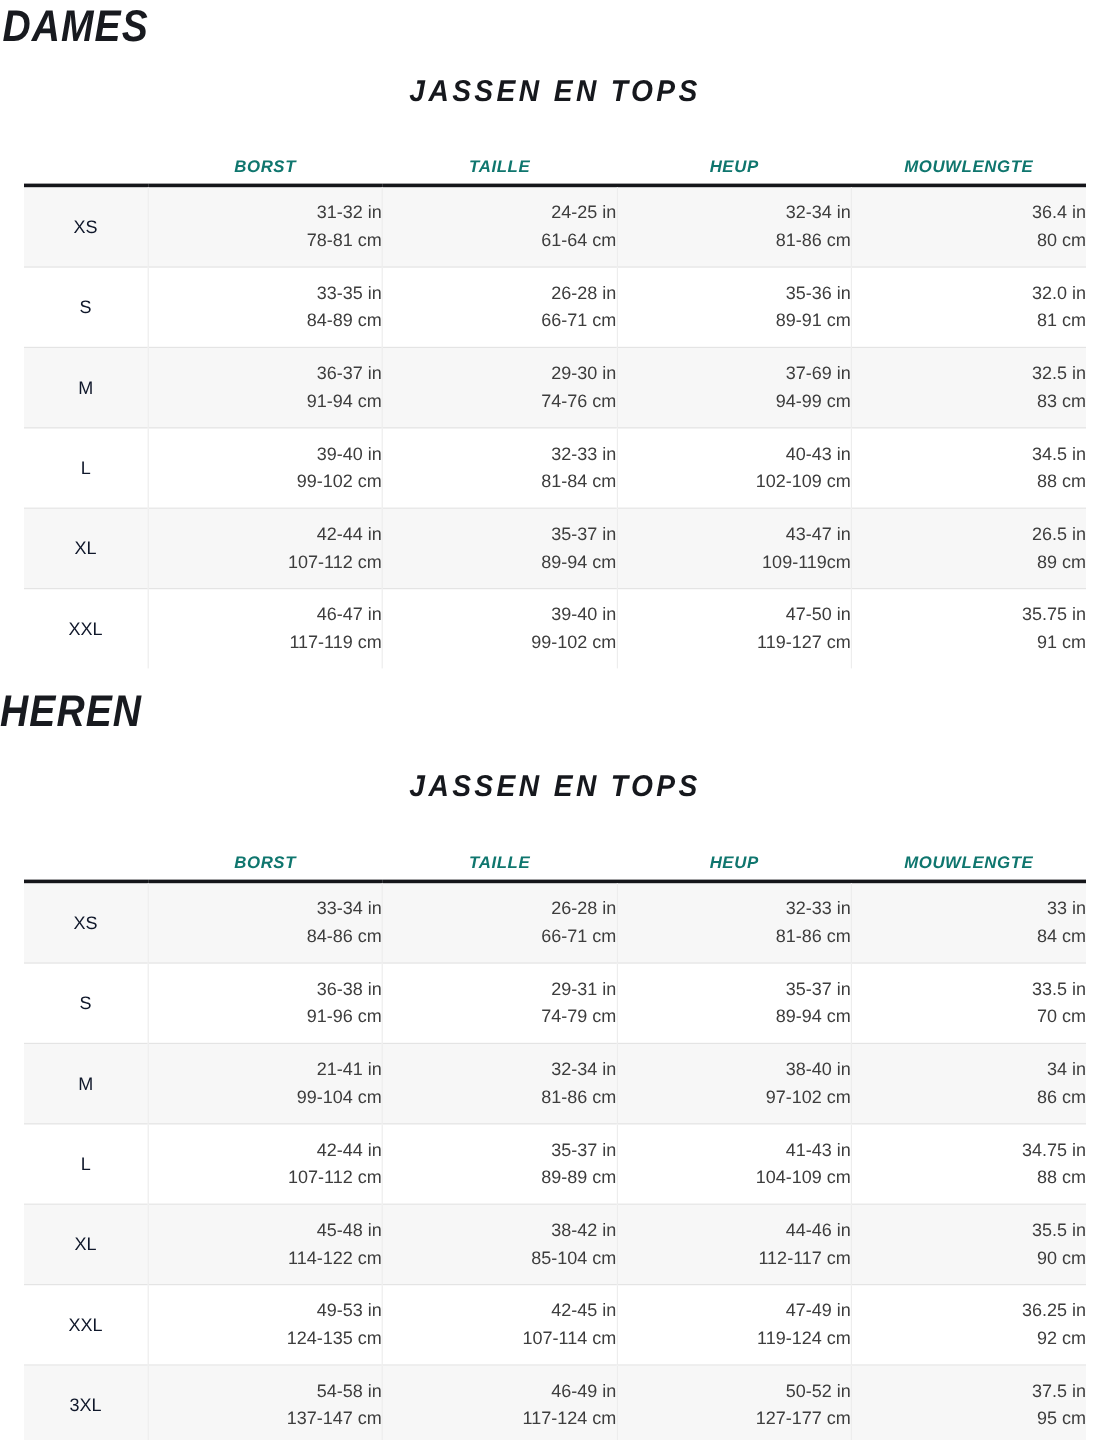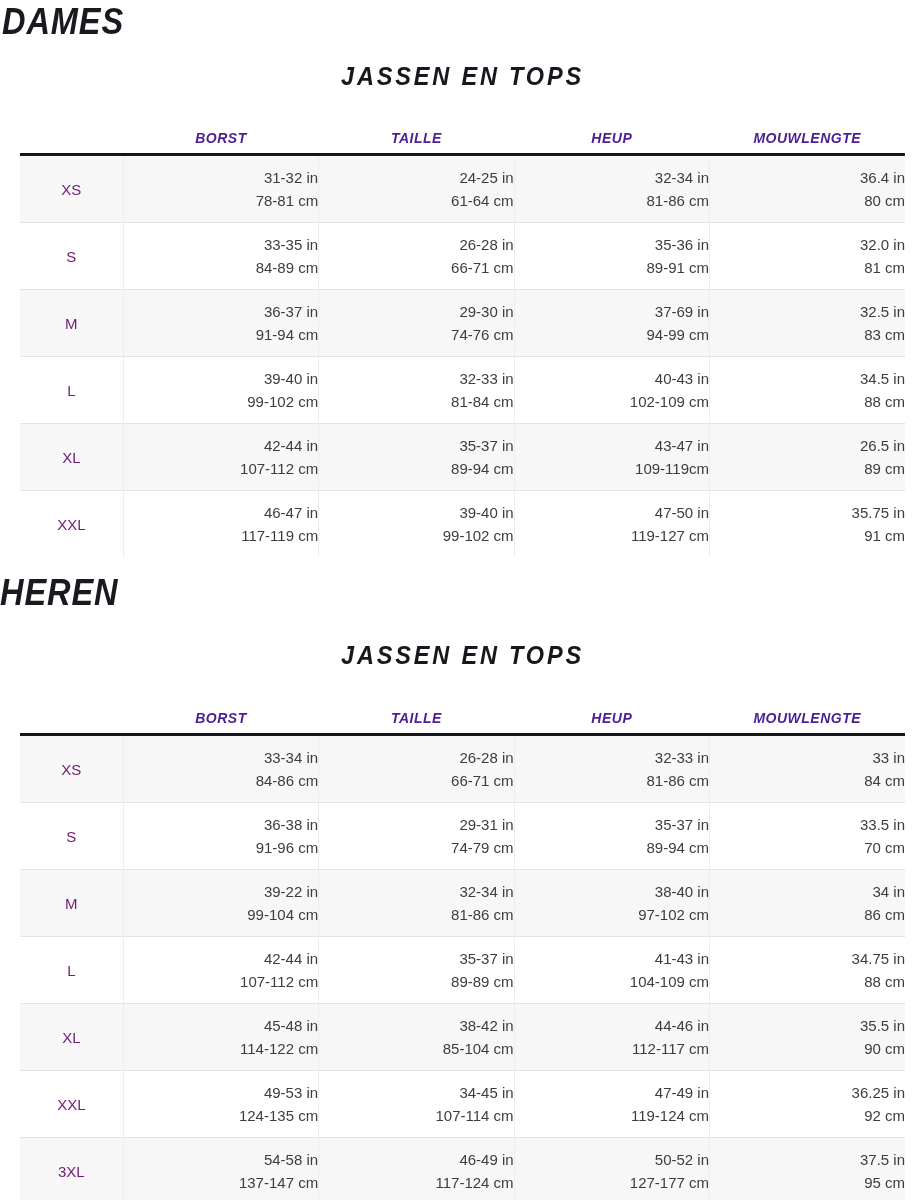--- a/index.html
+++ b/index.html
@@ -51,33 +51,33 @@
 
   col.col-size { width: 103px; }
   col.col-data { width: 195px; }
 
   thead th {
     font-style: italic;
     font-weight: 700;
     font-size: 14px;
     line-height: 14px;
     letter-spacing: 0.5px;
-    color: #4c1d95;
+    color: #0f766e;
     text-align: center;
     padding: 0 0 8px 0;
     border-bottom: 3px solid #15161a;
   }
 
   tbody tr { border-top: 1px solid #e4e4e4; }
   tbody tr:nth-child(odd) { background: #f7f7f7; }
 
   tbody th.size-cell {
     font-weight: 400;
     font-size: 15px;
-    color: #701a75;
+    color: #0f172a;
     text-align: center;
     vertical-align: middle;
     padding: 10px 0;
   }
   tbody td.measurement-cell {
     text-align: right;
     vertical-align: middle;
     padding: 10px 0;
     border-left: 1px solid #ededed;
   }
@@ -286,21 +286,21 @@
               <div class="line">89-94 cm</div>
             </td>
             <td class="measurement-cell">
               <div class="line">33.5 in</div>
               <div class="line">70 cm</div>
             </td>
           </tr>
           <tr>
             <th class="size-cell">M</th>
             <td class="measurement-cell">
-              <div class="line">39-22 in</div>
+              <div class="line">21-41 in</div>
               <div class="line">99-104 cm</div>
             </td>
             <td class="measurement-cell">
               <div class="line">32-34 in</div>
               <div class="line">81-86 cm</div>
             </td>
             <td class="measurement-cell">
               <div class="line">38-40 in</div>
               <div class="line">97-102 cm</div>
             </td>
@@ -347,21 +347,21 @@
               <div class="line">90 cm</div>
             </td>
           </tr>
           <tr>
             <th class="size-cell">XXL</th>
             <td class="measurement-cell">
               <div class="line">49-53 in</div>
               <div class="line">124-135 cm</div>
             </td>
             <td class="measurement-cell">
-              <div class="line">34-45 in</div>
+              <div class="line">42-45 in</div>
               <div class="line">107-114 cm</div>
             </td>
             <td class="measurement-cell">
               <div class="line">47-49 in</div>
               <div class="line">119-124 cm</div>
             </td>
             <td class="measurement-cell">
               <div class="line">36.25 in</div>
               <div class="line">92 cm</div>
             </td>

